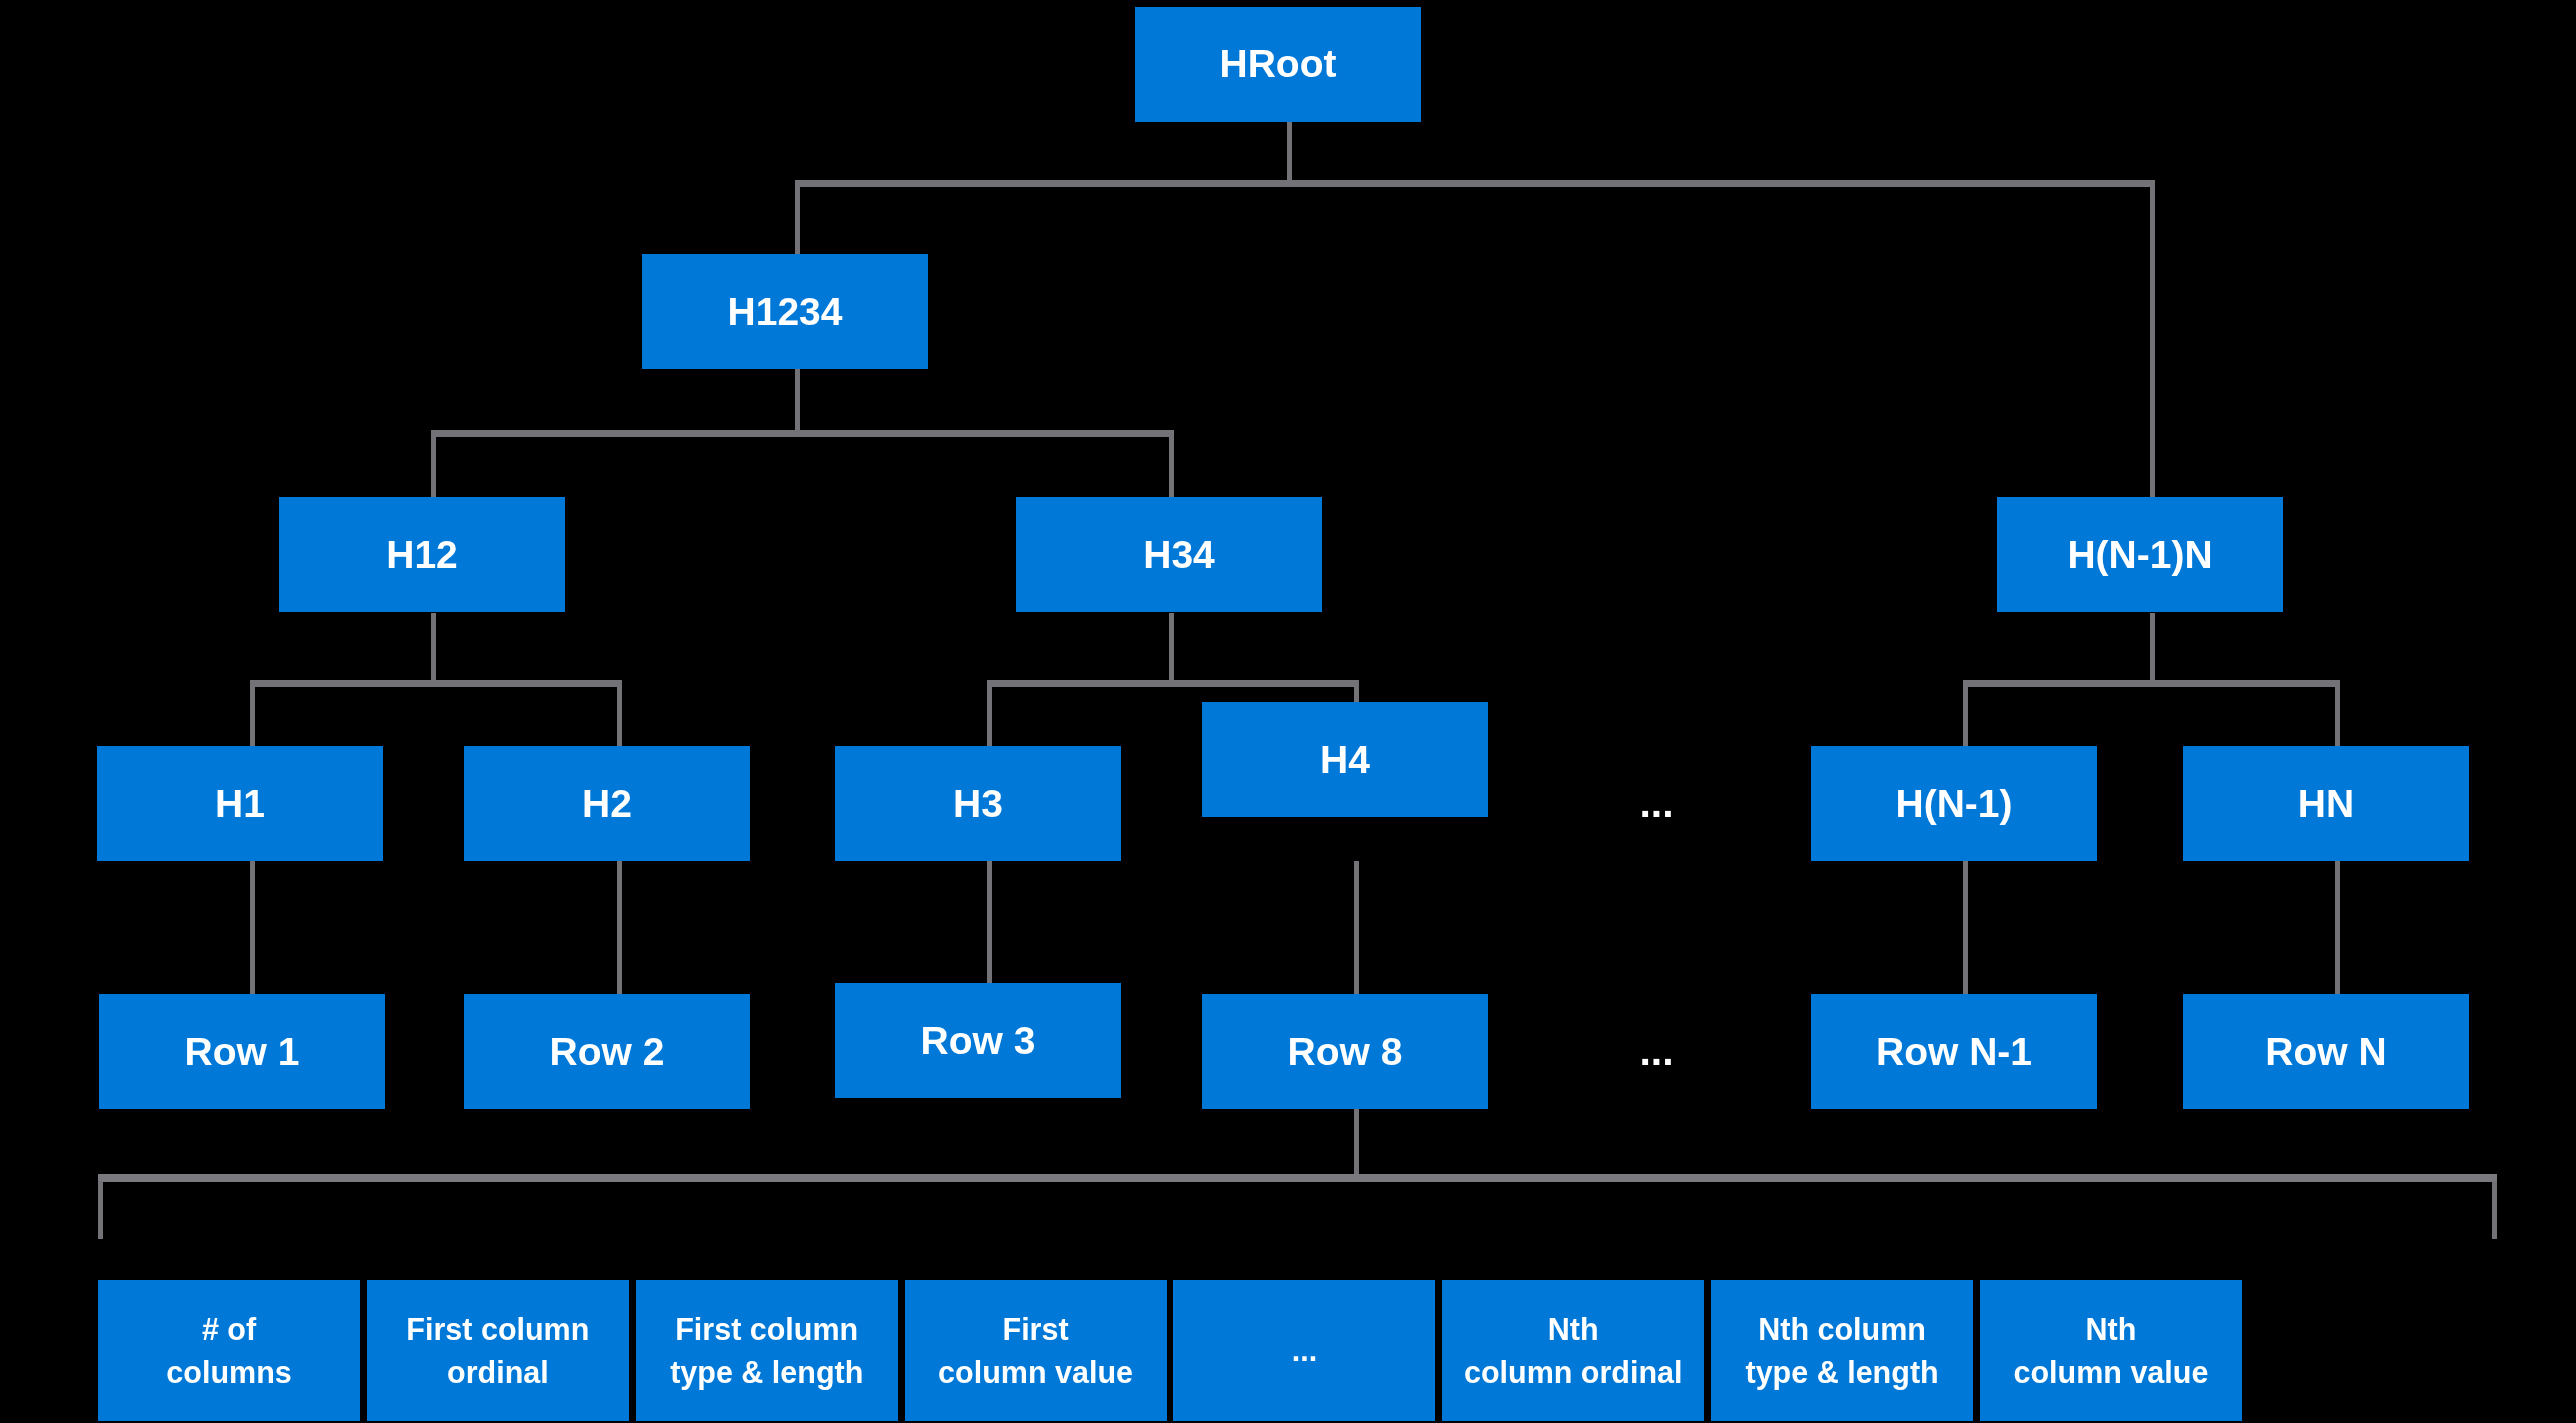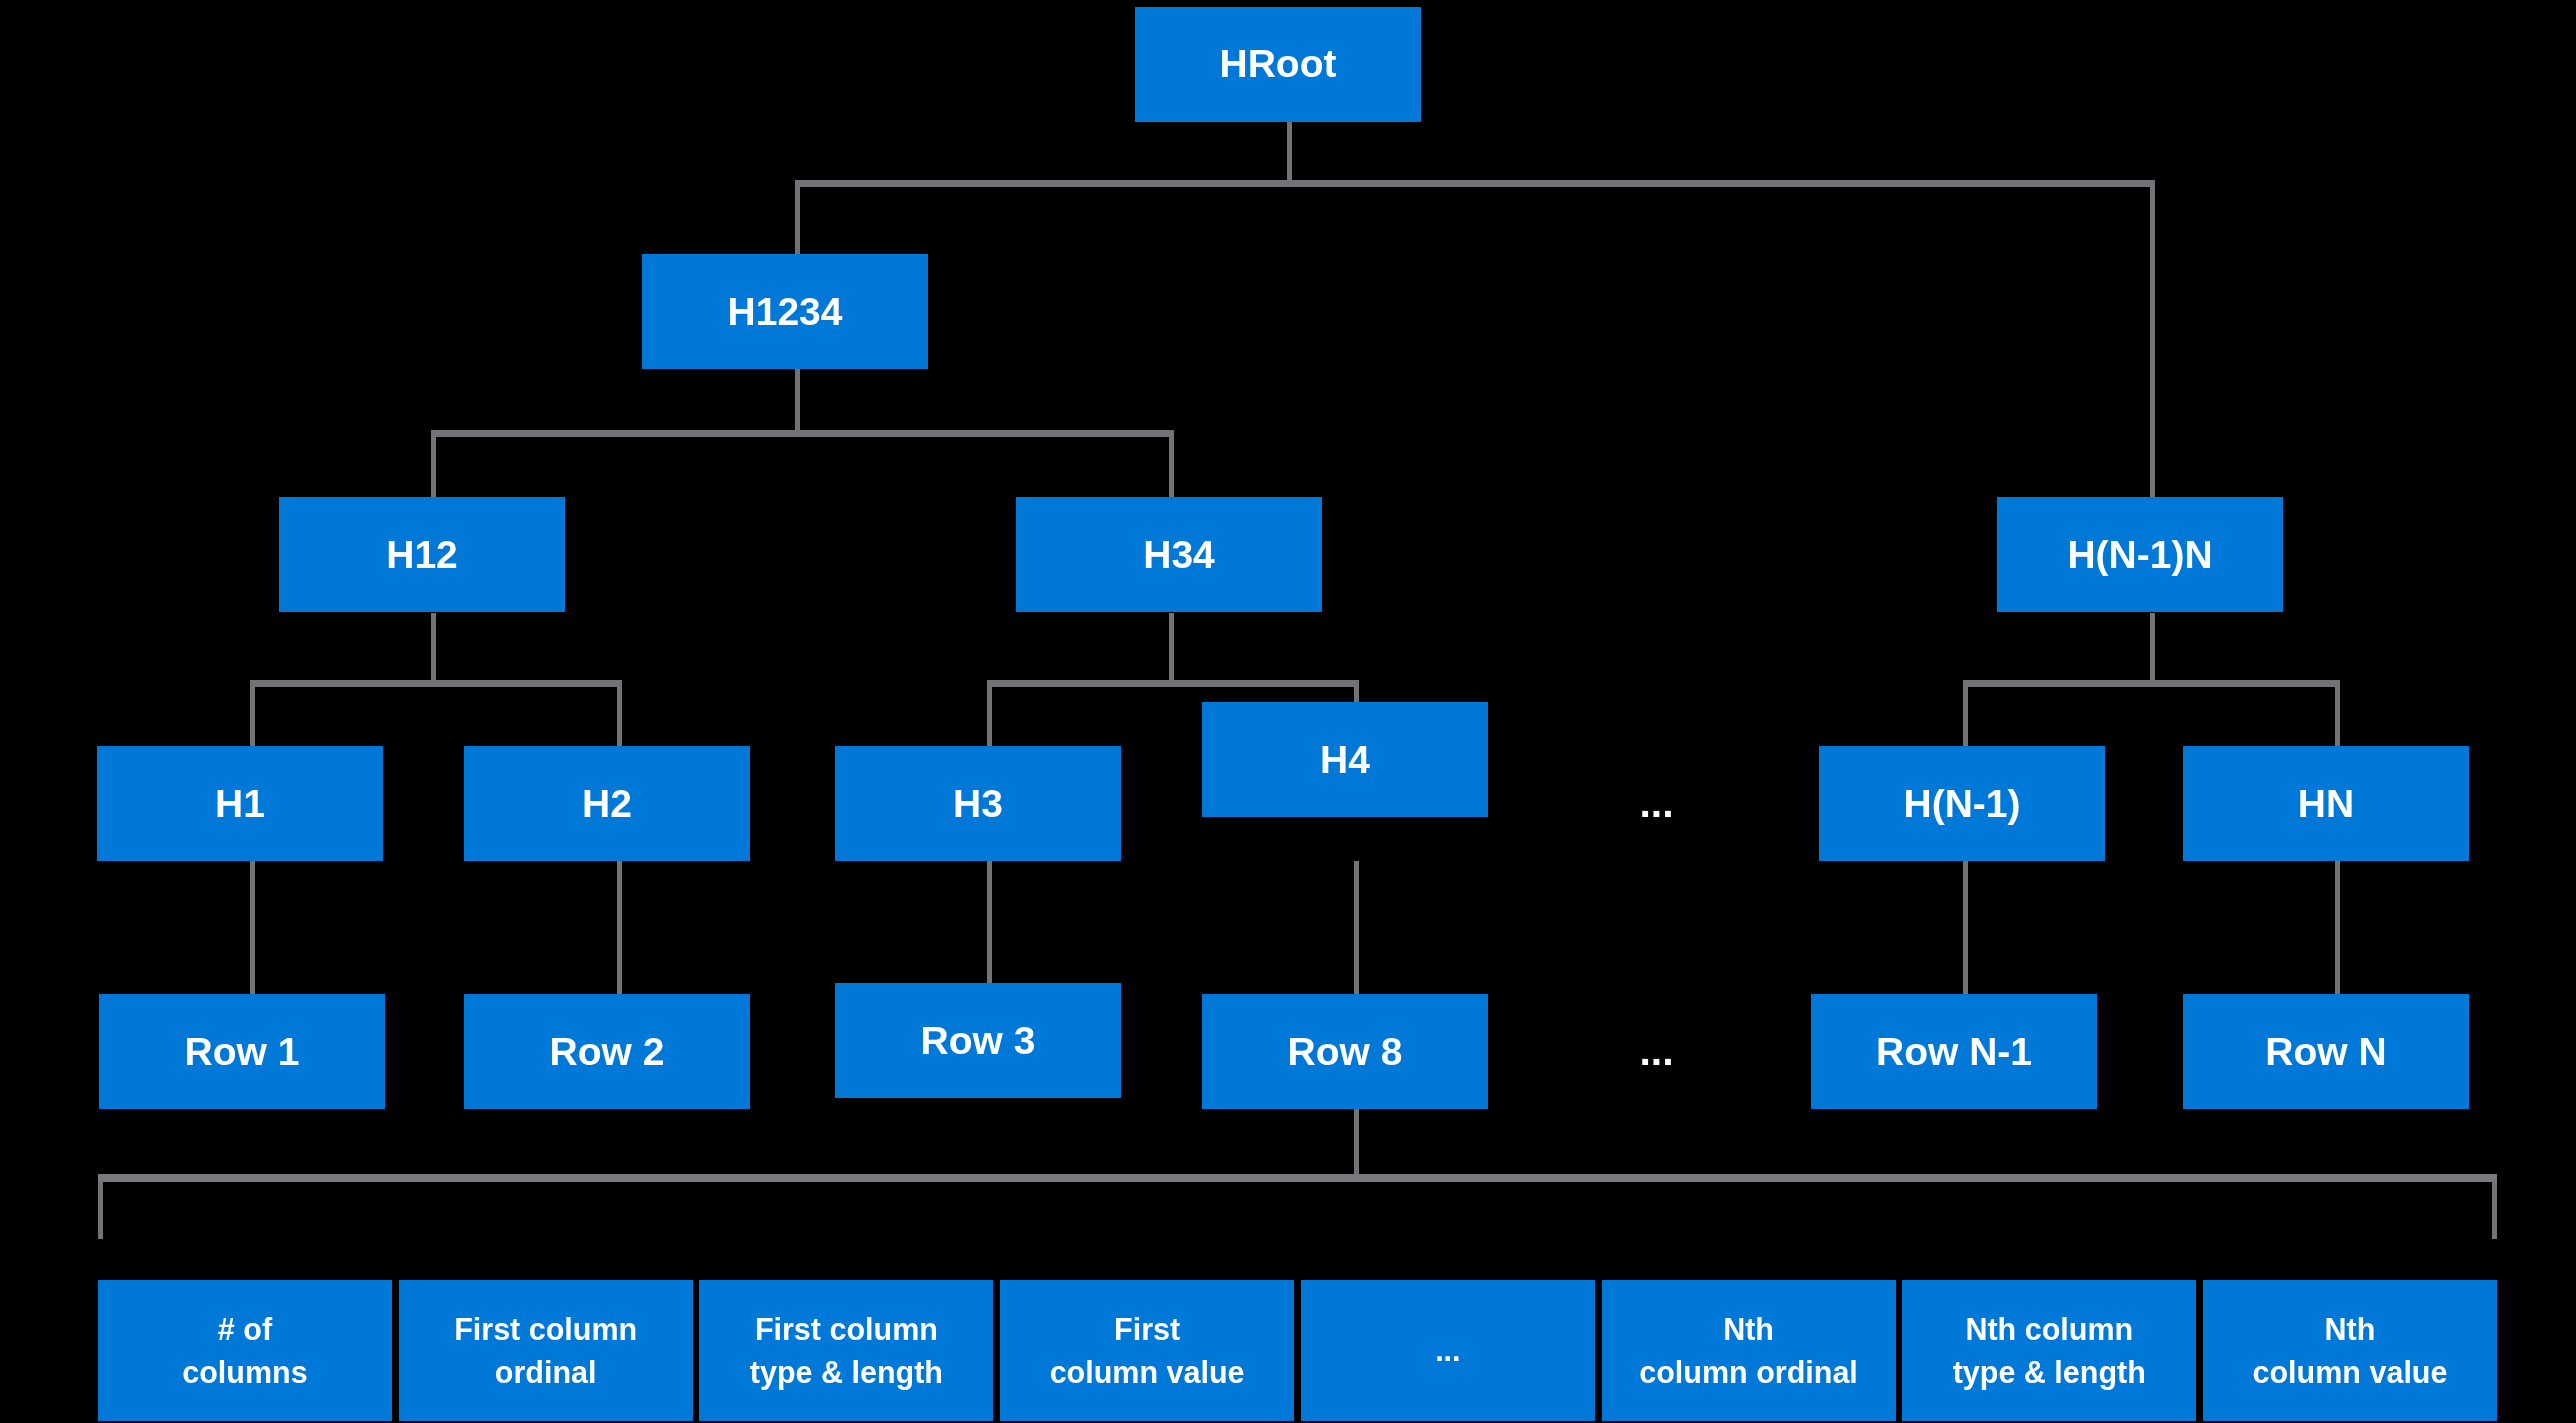--- a/index.html
+++ b/index.html
@@ -64,21 +64,21 @@
   .bracket-bar {
     position: absolute;
     height: 7.6px;
     background: var(--bracket);
     z-index: 1;
   }
   .record-row {
     position: absolute;
     left: 98px;
     top: 1280px;
-    width: 2399px;
+    width: 2144px;
     height: 141px;
     display: flex;
     gap: 6.8px;
     z-index: 2;
   }
   .record-box {
     flex: 1 1 0;
     background: var(--node-fill);
     color: var(--node-text);
     display: flex;
@@ -139,21 +139,21 @@
 
   <div class="node" style="left:279px; top:497px;">H12</div>
   <div class="node" style="left:1016px; top:497px;padding-left:20px;">H34</div>
   <div class="node" style="left:1997px; top:497px;">H(N-1)N</div>
 
   <div class="node" style="left:97px; top:746px;">H1</div>
   <div class="node" style="left:464px; top:746px;">H2</div>
   <div class="node" style="left:835px; top:746px;">H3</div>
   <div class="node" style="left:1202px; top:702px;">H4</div>
   <div class="ellipsis" style="left:1576px; top:746px;">...</div>
-  <div class="node" style="left:1811px; top:746px;margin-left:8px;">H(N-1)</div>
+  <div class="node" style="left:1811px; top:746px;">H(N-1)</div>
   <div class="node" style="left:2183px; top:746px;">HN</div>
 
   <div class="node" style="left:99px; top:994px;">Row 1</div>
   <div class="node" style="left:464px; top:994px;">Row 2</div>
   <div class="node" style="left:835px; top:983px;">Row 3</div>
   <div class="node" style="left:1202px; top:994px;">Row 8</div>
   <div class="ellipsis" style="left:1576px; top:994px;">...</div>
   <div class="node" style="left:1811px; top:994px;">Row N-1</div>
   <div class="node" style="left:2183px; top:994px;">Row N</div>
 

